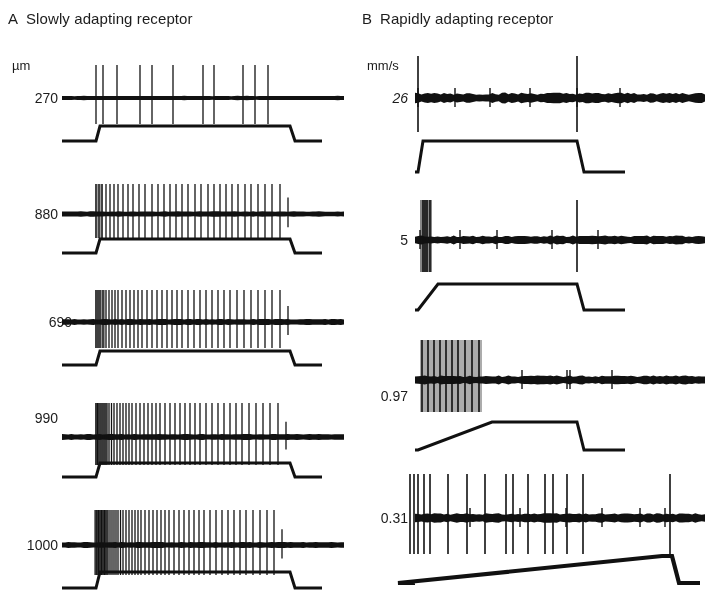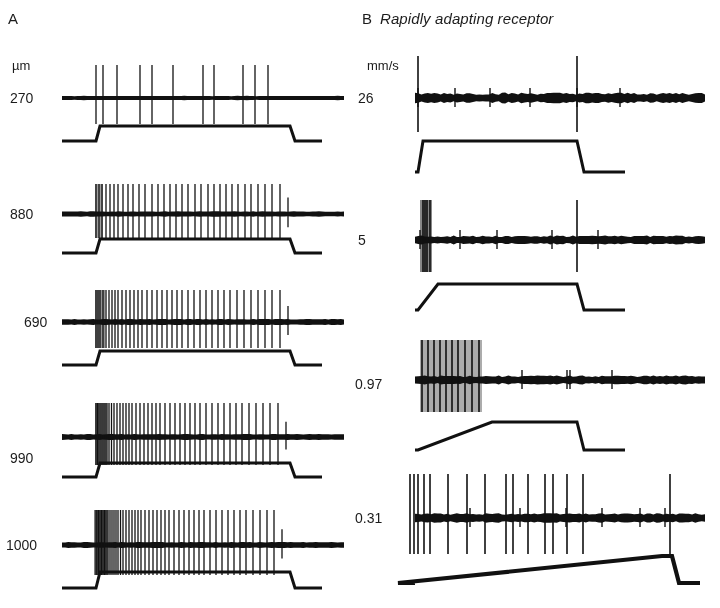--- a/index.html
+++ b/index.html
@@ -40,53 +40,54 @@
   .unit-label {
     position: absolute;
     font-size: 13px;
     color: #1c1c1c;
     white-space: nowrap;
   }
   .row-label {
     position: absolute;
     font-size: 14px;
     color: #1c1c1c;
-    text-align: left;
+    text-align: right;
     white-space: nowrap;
   }
   svg.trace-layer {
     position: absolute;
     left: 0;
     top: 0;
     width: 720px;
     height: 608px;
     pointer-events: none;
   }
 </style>
 </head>
 <body>
 
 <div id="figure">
 
   <div class="panel-letter" style="left:8px; top:10px;">A</div>
+  <div class="panel-title" style="left:26px; top:10px;">Slowly adapting receptor</div>
   <div class="unit-label" style="left:12px; top:58px;">µm</div>
 
   <div class="panel-letter" style="left:362px; top:10px;">B</div>
-  <div class="panel-title" style="left:380px; top:10px;font-style:italic;">Rapidly adapting receptor</div>
+  <div class="panel-title" style="left:380px; top:10px;">Rapidly adapting receptor</div>
   <div class="unit-label" style="left:367px; top:58px;">mm/s</div>
 
   <div class="row-label" style="left:10px; width:48px; top:90px;">270</div>
   <div class="row-label" style="left:10px; width:48px; top:206px;">880</div>
   <div class="row-label" style="left:24px; width:48px; top:314px;">690</div>
-  <div class="row-label" style="left:10px; width:48px; top:450px;">990</div>
+  <div class="row-label" style="left:10px; width:48px; top:410px;">990</div>
   <div class="row-label" style="left:6px; width:52px; top:537px;">1000</div>
 
-  <div class="row-label" style="left:358px; width:50px; top:90px;">26</div>
+  <div class="row-label" style="left:358px; width:50px; top:90px;font-style:italic;">26</div>
   <div class="row-label" style="left:358px; width:50px; top:232px;">5</div>
-  <div class="row-label" style="left:355px; width:53px; top:376px;">0.97</div>
+  <div class="row-label" style="left:355px; width:53px; top:388px;">0.97</div>
   <div class="row-label" style="left:355px; width:53px; top:510px;">0.31</div>
 
   <svg class="trace-layer" id="traces" viewBox="0 0 720 608">
       <g>
         <path d="M62.0,96.1L65.1,96.0L68.3,96.1L71.4,95.9L74.5,96.2L77.7,96.1L80.8,96.0L83.9,95.8L87.1,96.1L90.2,96.0L93.3,95.9L96.5,96.1L99.6,96.0L102.7,95.9L105.9,96.0L109.0,96.0L112.1,95.9L115.3,95.9L118.4,96.0L121.5,95.9L124.7,96.1L127.8,96.0L130.9,96.1L134.1,96.1L137.2,95.9L140.3,95.9L143.5,96.0L146.6,96.1L149.7,96.0L152.9,96.0L156.0,95.9L159.1,96.1L162.3,96.1L165.4,96.1L168.5,96.1L171.7,96.1L174.8,95.9L177.9,95.9L181.1,96.1L184.2,95.8L187.3,96.1L190.5,96.1L193.6,96.1L196.7,96.1L199.9,95.9L203.0,95.9L206.1,96.1L209.3,96.0L212.4,96.2L215.5,96.0L218.7,95.9L221.8,95.9L224.9,96.0L228.1,95.9L231.2,96.2L234.3,96.0L237.5,95.8L240.6,96.0L243.7,96.1L246.9,95.8L250.0,96.1L253.1,95.9L256.3,96.2L259.4,96.1L262.5,95.9L265.7,96.0L268.8,96.1L271.9,95.9L275.1,96.1L278.2,96.1L281.3,95.9L284.5,96.1L287.6,96.1L290.7,96.0L293.9,95.9L297.0,95.9L300.1,96.1L303.3,96.0L306.4,96.0L309.5,96.0L312.7,96.1L315.8,96.0L318.9,96.0L322.1,96.0L325.2,96.1L328.3,95.9L331.5,96.0L334.6,96.0L337.7,95.8L340.9,96.0L344.0,96.1L344.0,99.9L340.9,100.0L337.7,100.2L334.6,100.0L331.5,100.0L328.3,100.1L325.2,99.9L322.1,100.0L318.9,100.0L315.8,100.0L312.7,99.9L309.5,100.0L306.4,100.0L303.3,100.0L300.1,99.9L297.0,100.1L293.9,100.1L290.7,100.0L287.6,99.9L284.5,99.9L281.3,100.1L278.2,99.9L275.1,99.9L271.9,100.1L268.8,99.9L265.7,100.0L262.5,100.1L259.4,99.9L256.3,99.8L253.1,100.1L250.0,99.9L246.9,100.2L243.7,99.9L240.6,100.0L237.5,100.2L234.3,100.0L231.2,99.8L228.1,100.1L224.9,100.0L221.8,100.1L218.7,100.1L215.5,100.0L212.4,99.8L209.3,100.0L206.1,99.9L203.0,100.1L199.9,100.1L196.7,99.9L193.6,99.9L190.5,99.9L187.3,99.9L184.2,100.2L181.1,99.9L177.9,100.1L174.8,100.1L171.7,99.9L168.5,99.9L165.4,99.9L162.3,99.9L159.1,99.9L156.0,100.1L152.9,100.0L149.7,100.0L146.6,99.9L143.5,100.0L140.3,100.1L137.2,100.1L134.1,99.9L130.9,99.9L127.8,100.0L124.7,99.9L121.5,100.1L118.4,100.0L115.3,100.1L112.1,100.1L109.0,100.0L105.9,100.0L102.7,100.1L99.6,100.0L96.5,99.9L93.3,100.1L90.2,100.0L87.1,99.9L83.9,100.2L80.8,100.0L77.7,99.9L74.5,99.8L71.4,100.1L68.3,99.9L65.1,100.0L62.0,99.9Z" fill="#111111"></path>
         <line x1="96" y1="65" x2="96" y2="124" stroke="#111111" stroke-width="1.3"></line>
         <line x1="103" y1="65" x2="103" y2="124" stroke="#111111" stroke-width="1.3"></line>
         <line x1="117" y1="65" x2="117" y2="124" stroke="#111111" stroke-width="1.3"></line>
         <line x1="140" y1="65" x2="140" y2="124" stroke="#111111" stroke-width="1.3"></line>
         <line x1="152" y1="65" x2="152" y2="124" stroke="#111111" stroke-width="1.3"></line>

